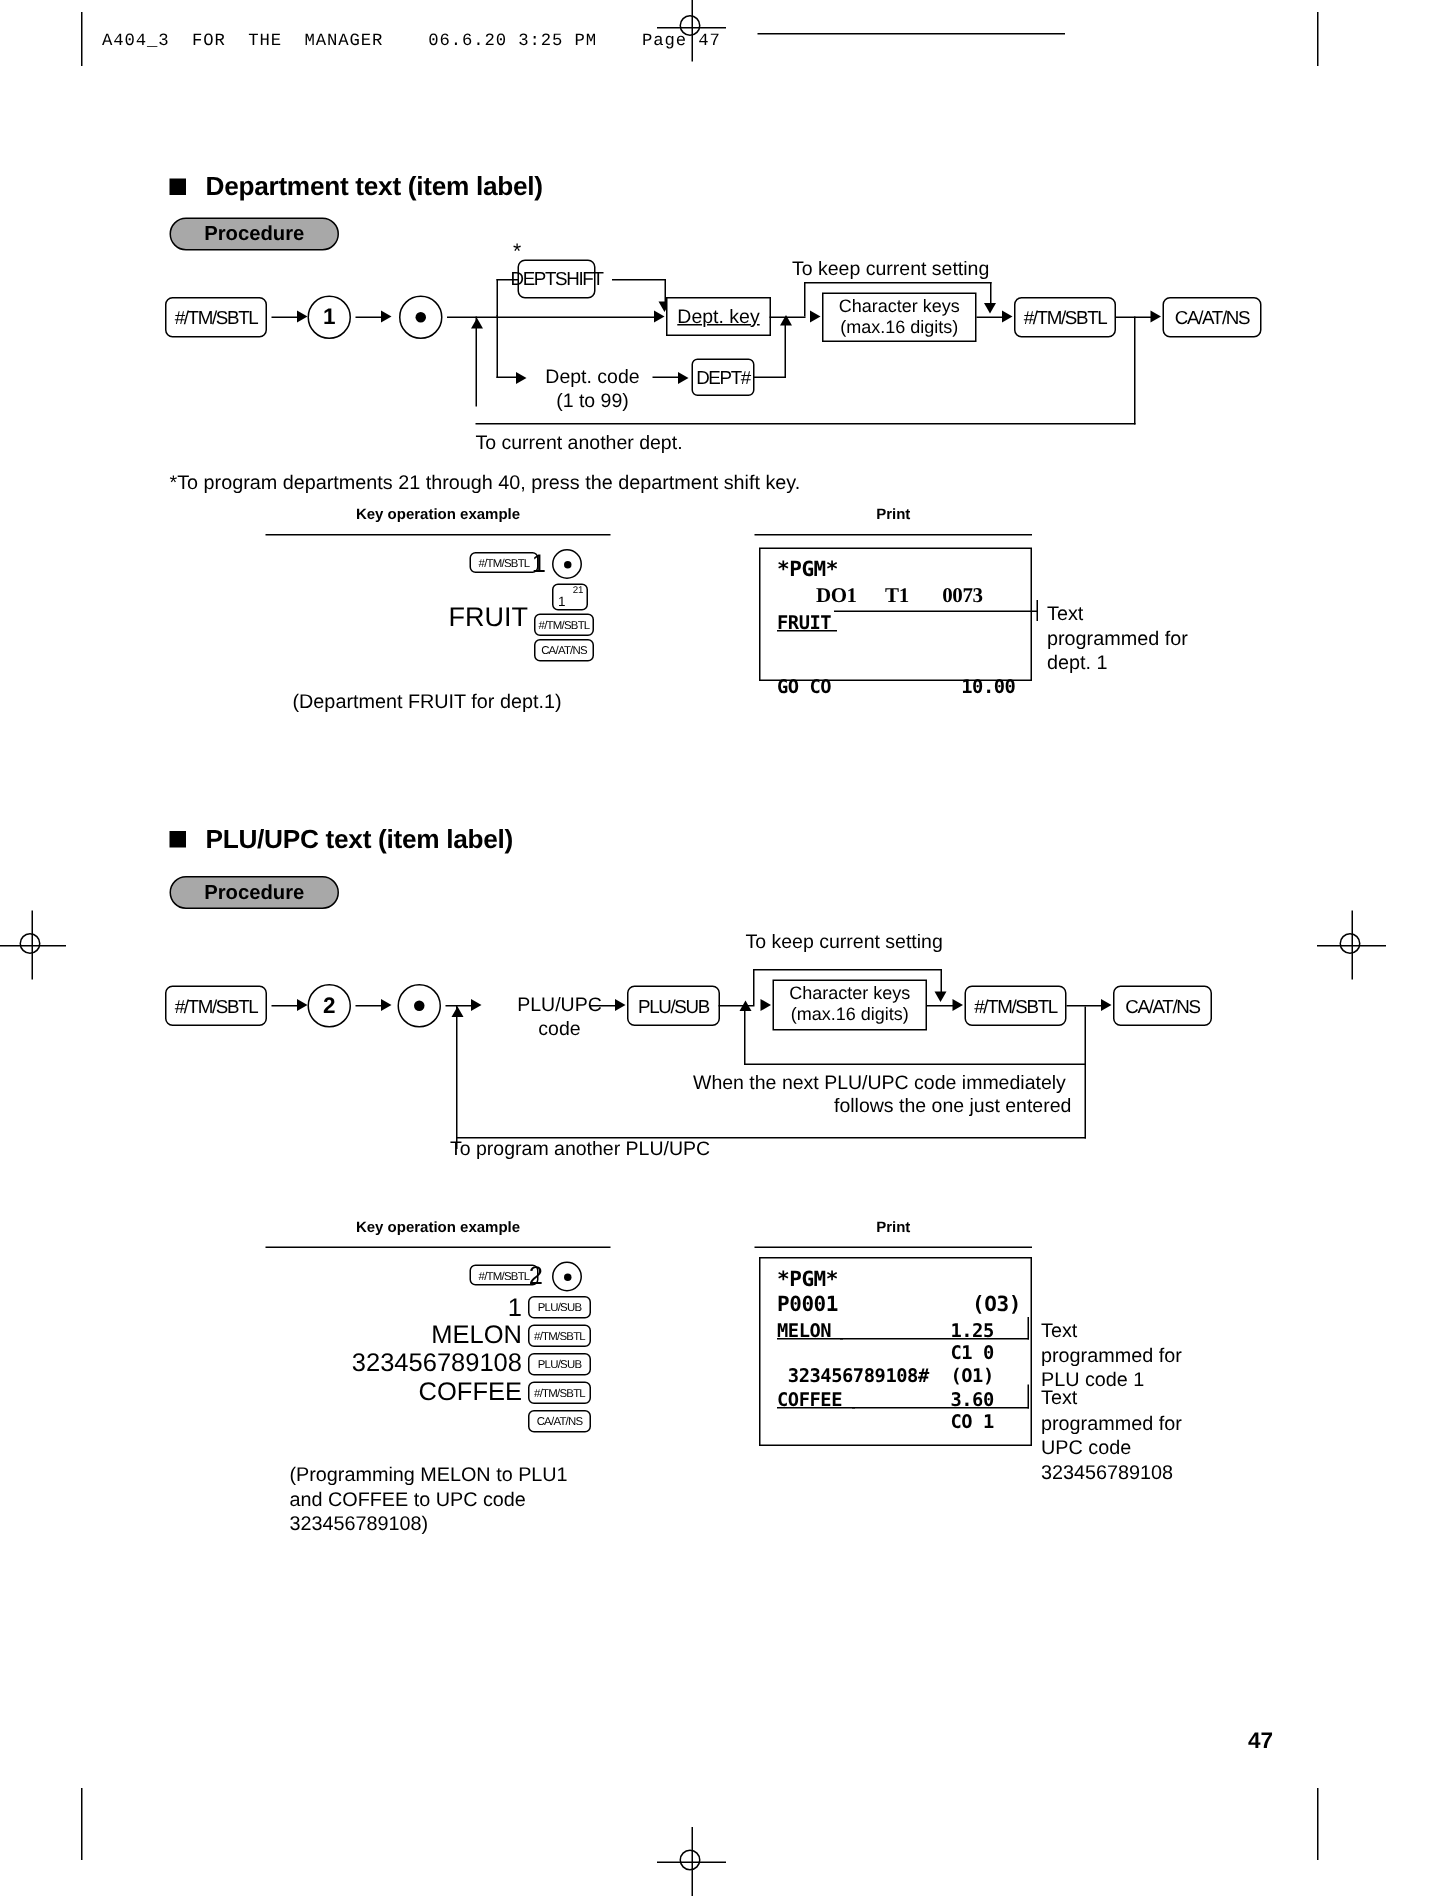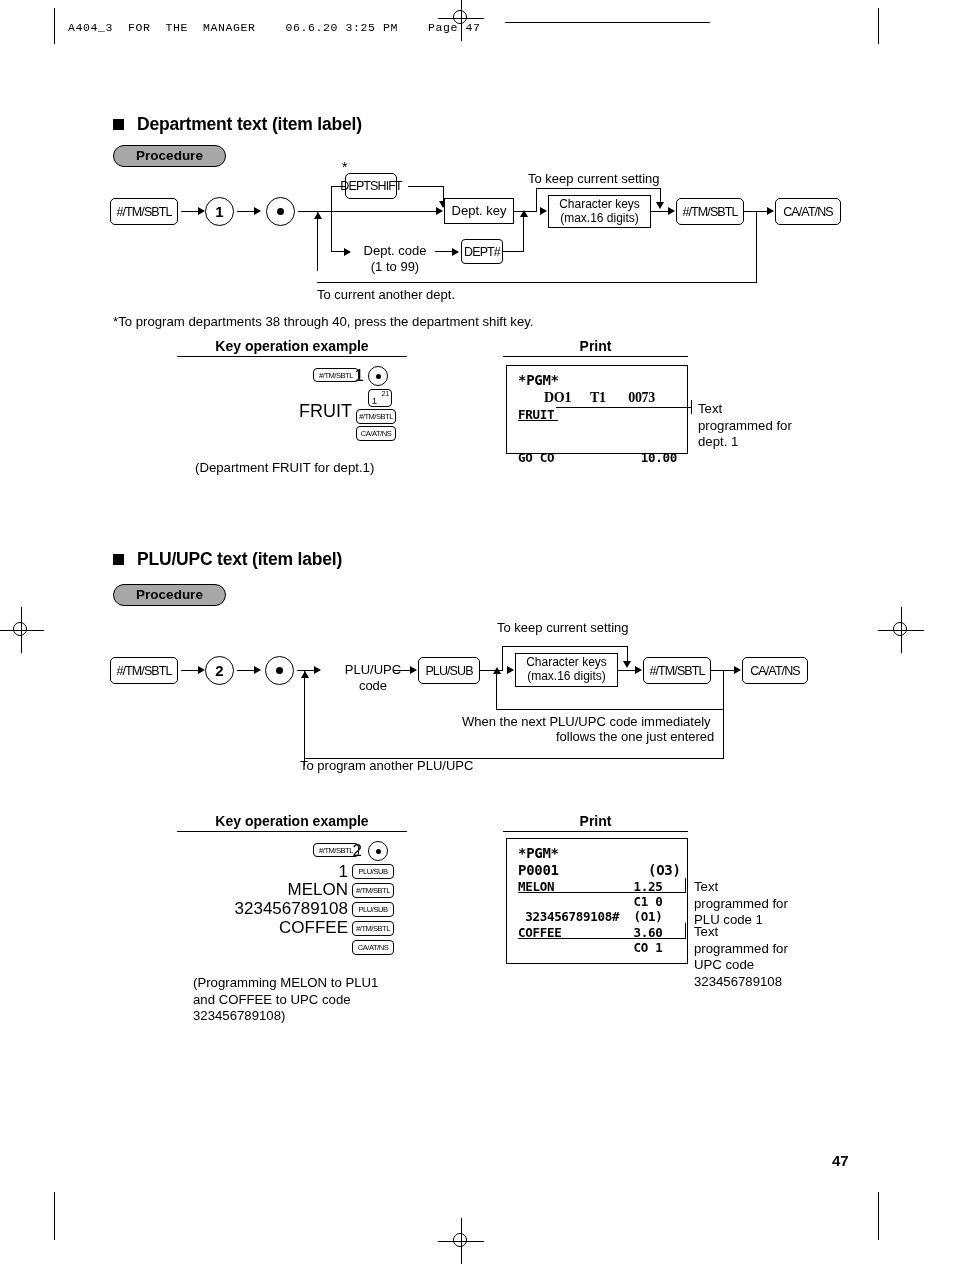--- a/index.html
+++ b/index.html
@@ -42,21 +42,21 @@
   .lnv{width:1.4px;}
   .arr{position:absolute;width:0;height:0;}
   .arrR{border-top:4.5px solid transparent;border-bottom:4.5px solid transparent;border-left:7px solid #000;}
   .arrD{border-left:4.5px solid transparent;border-right:4.5px solid transparent;border-top:7px solid #000;}
   .arrU{border-left:4.5px solid transparent;border-right:4.5px solid transparent;border-bottom:7px solid #000;}
   .lbl{position:absolute;font-size:13px;line-height:1.2;}
   .lbl.c{text-align:center;}
   .star{position:absolute;font-size:14px;}
 
   
-  .colhead{position:absolute;font-size:14px;font-weight:bold;text-align:center;}
+  .colhead{position:absolute;font-size:10px;font-weight:bold;text-align:center;}
   .rule{position:absolute;height:1.3px;background:#000;}
   .note{position:absolute;font-size:13.2px;line-height:1.25;}
 
   .minikey{position:absolute;border:1.1px solid #000;border-radius:4px;box-sizing:border-box;
            background:#fff;font-size:7.6px;letter-spacing:-.5px;text-align:center;
            display:flex;align-items:center;justify-content:center;}
   .minicirc{position:absolute;border:1.1px solid #000;border-radius:50%;box-sizing:border-box;
             background:#fff;}
   .deptkeybox{position:absolute;border:1.1px solid #000;border-radius:4px;box-sizing:border-box;
               background:#fff;}
@@ -125,21 +125,21 @@
 <div class="star" style="left:342px;top:159px;">*</div>
 <div class="kbox" style="left:345px;top:173px;width:52px;height:26px;">DEPTSHIFT</div>
 <div class="ln lnv" style="left:331px;top:186px;height:25px;"></div>
 <div class="ln lnh" style="left:331px;top:186px;width:15px;"></div>
 <div class="ln lnh" style="left:408px;top:186px;width:36px;"></div>
 <div class="ln lnv" style="left:443px;top:186px;height:18px;"></div>
 <div class="arr arrD" style="left:439px;top:201px;"></div>
 
 <div class="ln lnh" style="left:318px;top:210.5px;width:119px;"></div>
 <div class="arr arrR" style="left:436px;top:207px;"></div>
-<div class="pbox" style="left:444px;top:198px;width:70px;height:26px;">Dept. key</div>
+<div class="pbox" style="left:444px;top:198px;width:70px;height:26px;text-decoration:underline;">Dept. key</div>
 
 <div class="ln lnv" style="left:331px;top:210px;height:42px;"></div>
 <div class="ln lnh" style="left:331px;top:251px;width:14px;"></div>
 <div class="arr arrR" style="left:344px;top:247.5px;"></div>
 <div class="lbl c" style="left:355px;top:243px;width:80px;">
   <span>Dept. code</span><br>
   <span>(1 to 99)</span>
 </div>
 <div class="ln lnh" style="left:435px;top:251px;width:20px;"></div>
 <div class="arr arrR" style="left:452px;top:247.5px;"></div>
@@ -163,21 +163,21 @@
 <div class="arr arrR" style="left:668px;top:207px;"></div>
 <div class="kbox" style="left:676px;top:198px;width:68px;height:27px;">#/TM/SBTL</div>
 <div class="ln lnh" style="left:744px;top:210.5px;width:26px;"></div>
 <div class="arr arrR" style="left:767px;top:207px;"></div>
 <div class="kbox" style="left:775px;top:198px;width:66px;height:27px;">CA/AT/NS</div>
 
 <div class="ln lnv" style="left:756px;top:211px;height:72px;"></div>
 <div class="ln lnh" style="left:317px;top:282px;width:440px;"></div>
 <div class="lbl" style="left:317px;top:287px;">To current another dept.</div>
 
-<div class="note" style="left:113px;top:314px;">*To program departments 38 through 40, press the department shift key.</div>
+<div class="note" style="left:113px;top:314px;">*To program departments 21 through 40, press the department shift key.</div>
 
 <div class="colhead" style="left:177px;top:338px;width:230px;">Key operation example</div>
 <div class="rule" style="left:177px;top:356px;width:230px;"></div>
 <div class="colhead" style="left:503px;top:338px;width:185px;">Print</div>
 <div class="rule" style="left:503px;top:356px;width:185px;"></div>
 
 <div class="minikey" style="left:313px;top:368px;width:46px;height:14px;">#/TM/SBTL</div>
 <div class="opnum" style="left:336px;top:366px;width:28px;">1</div>
 <div class="minicirc" style="left:368px;top:366px;width:20px;height:20px;">
   <span class="dot" style="left:6.5px;top:6.5px;width:5px;height:5px;"></span>

